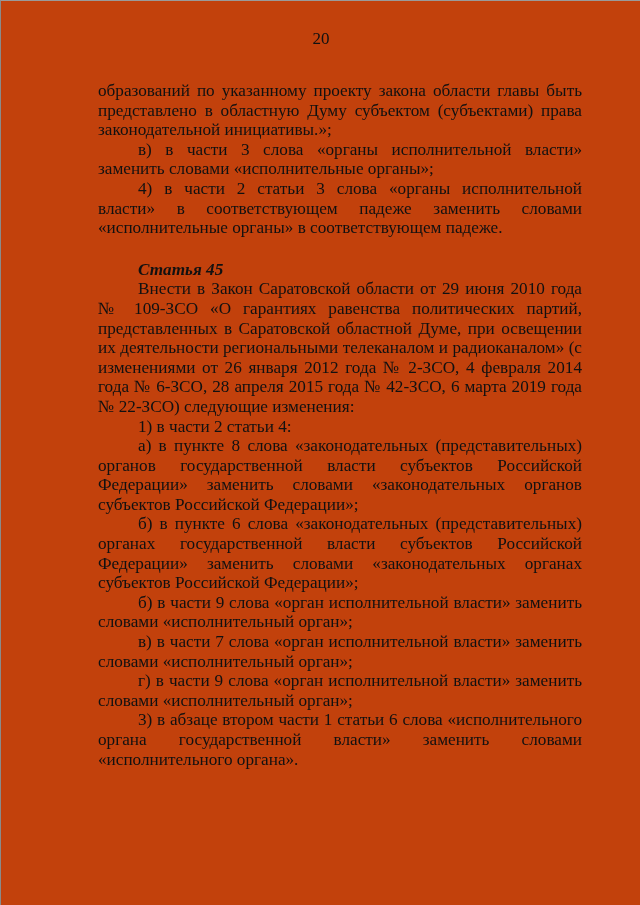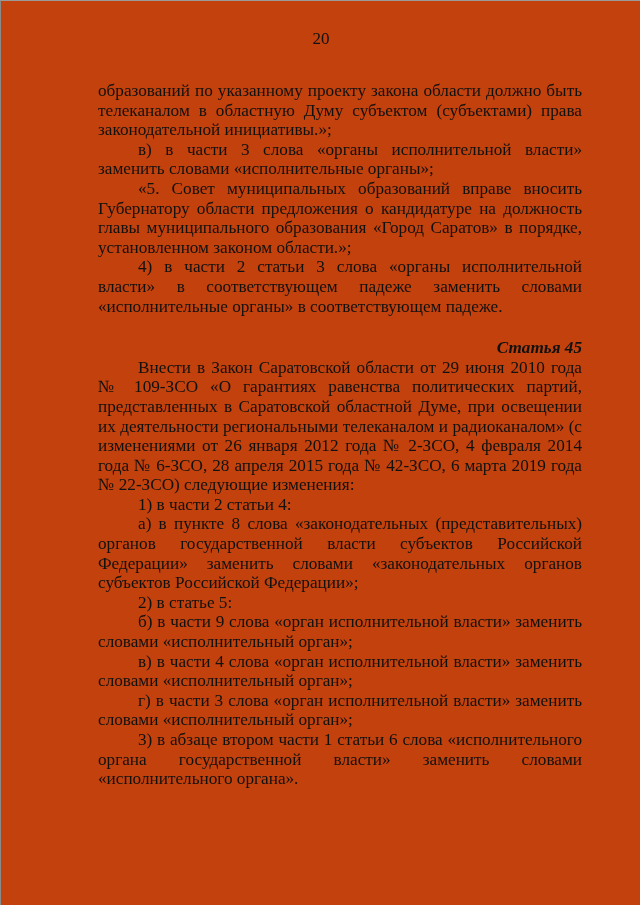--- a/index.html
+++ b/index.html
@@ -14,38 +14,37 @@
     font-family: "Liberation Serif", serif; font-size: 17px; color: #111;
   }
   .body-text {
     position: absolute; left: 97px; top: 80px; width: 484px;
     font-family: "Liberation Serif", serif; font-size: 17.2px; line-height: 19.6px;
     color: #111;
   }
   .p { margin: 0; text-align: justify; text-align-last: left; }
   .p.indent { text-indent: 40px; }
   .heading {
-    margin: 22px 0 0 0; text-indent: 40px; font-weight: bold; font-style: italic; text-align: right;
+    margin: 22px 0 0 0; text-indent: 40px; font-weight: bold; font-style: italic;
   }
 </style>
 </head>
 <body>
 
 <div class="page">
   <div class="page-number">20</div>
 
   <div class="body-text">
-    <p class="p">образований по указанному проекту закона области должно быть телеканалом в областную Думу субъектом (субъектами) права законодательной инициативы.»;</p>
+    <p class="p">образований по указанному проекту закона области главы быть представлено в областную Думу субъектом (субъектами) права законодательной инициативы.»;</p>
     <p class="p indent">в) в части 3 слова «органы исполнительной власти» заменить словами «исполнительные органы»;</p>
-    <p class="p indent">«5. Совет муниципальных образований вправе вносить Губернатору области предложения о кандидатуре на должность главы муниципального образования «Город Саратов» в порядке, установленном законом области.»;</p>
     <p class="p indent">4) в части 2 статьи 3 слова «органы исполнительной власти» в соответствующем падеже заменить словами «исполнительные органы» в соответствующем падеже.</p>
 
     <p class="heading">Статья 45</p>
     <p class="p indent">Внести в Закон Саратовской области от 29 июня 2010 года № 109-ЗСО «О гарантиях равенства политических партий, представленных в Саратовской областной Думе, при освещении их деятельности региональными телеканалом и радиоканалом» (с изменениями от 26 января 2012 года № 2-ЗСО, 4 февраля 2014 года № 6-ЗСО, 28 апреля 2015 года № 42-ЗСО, 6 марта 2019 года № 22-ЗСО) следующие изменения:</p>
     <p class="p indent">1) в части 2 статьи 4:</p>
     <p class="p indent">а) в пункте 8 слова «законодательных (представительных) органов государственной власти субъектов Российской Федерации» заменить словами «законодательных органов субъектов Российской Федерации»;</p>
-    <p class="p indent">2) в статье 5:</p>
+    <p class="p indent">б) в пункте 6 слова «законодательных (представительных) органах государственной власти субъектов Российской Федерации» заменить словами «законодательных органах субъектов Российской Федерации»;</p>
     <p class="p indent">б) в части 9 слова «орган исполнительной власти» заменить словами «исполнительный орган»;</p>
-    <p class="p indent">в) в части 4 слова «орган исполнительной власти» заменить словами «исполнительный орган»;</p>
-    <p class="p indent">г) в части 3 слова «орган исполнительной власти» заменить словами «исполнительный орган»;</p>
+    <p class="p indent">в) в части 7 слова «орган исполнительной власти» заменить словами «исполнительный орган»;</p>
+    <p class="p indent">г) в части 9 слова «орган исполнительной власти» заменить словами «исполнительный орган»;</p>
     <p class="p indent">3) в абзаце втором части 1 статьи 6 слова «исполнительного органа государственной власти» заменить словами «исполнительного органа».</p>
   </div>
 </div>
 
 </body></html>

